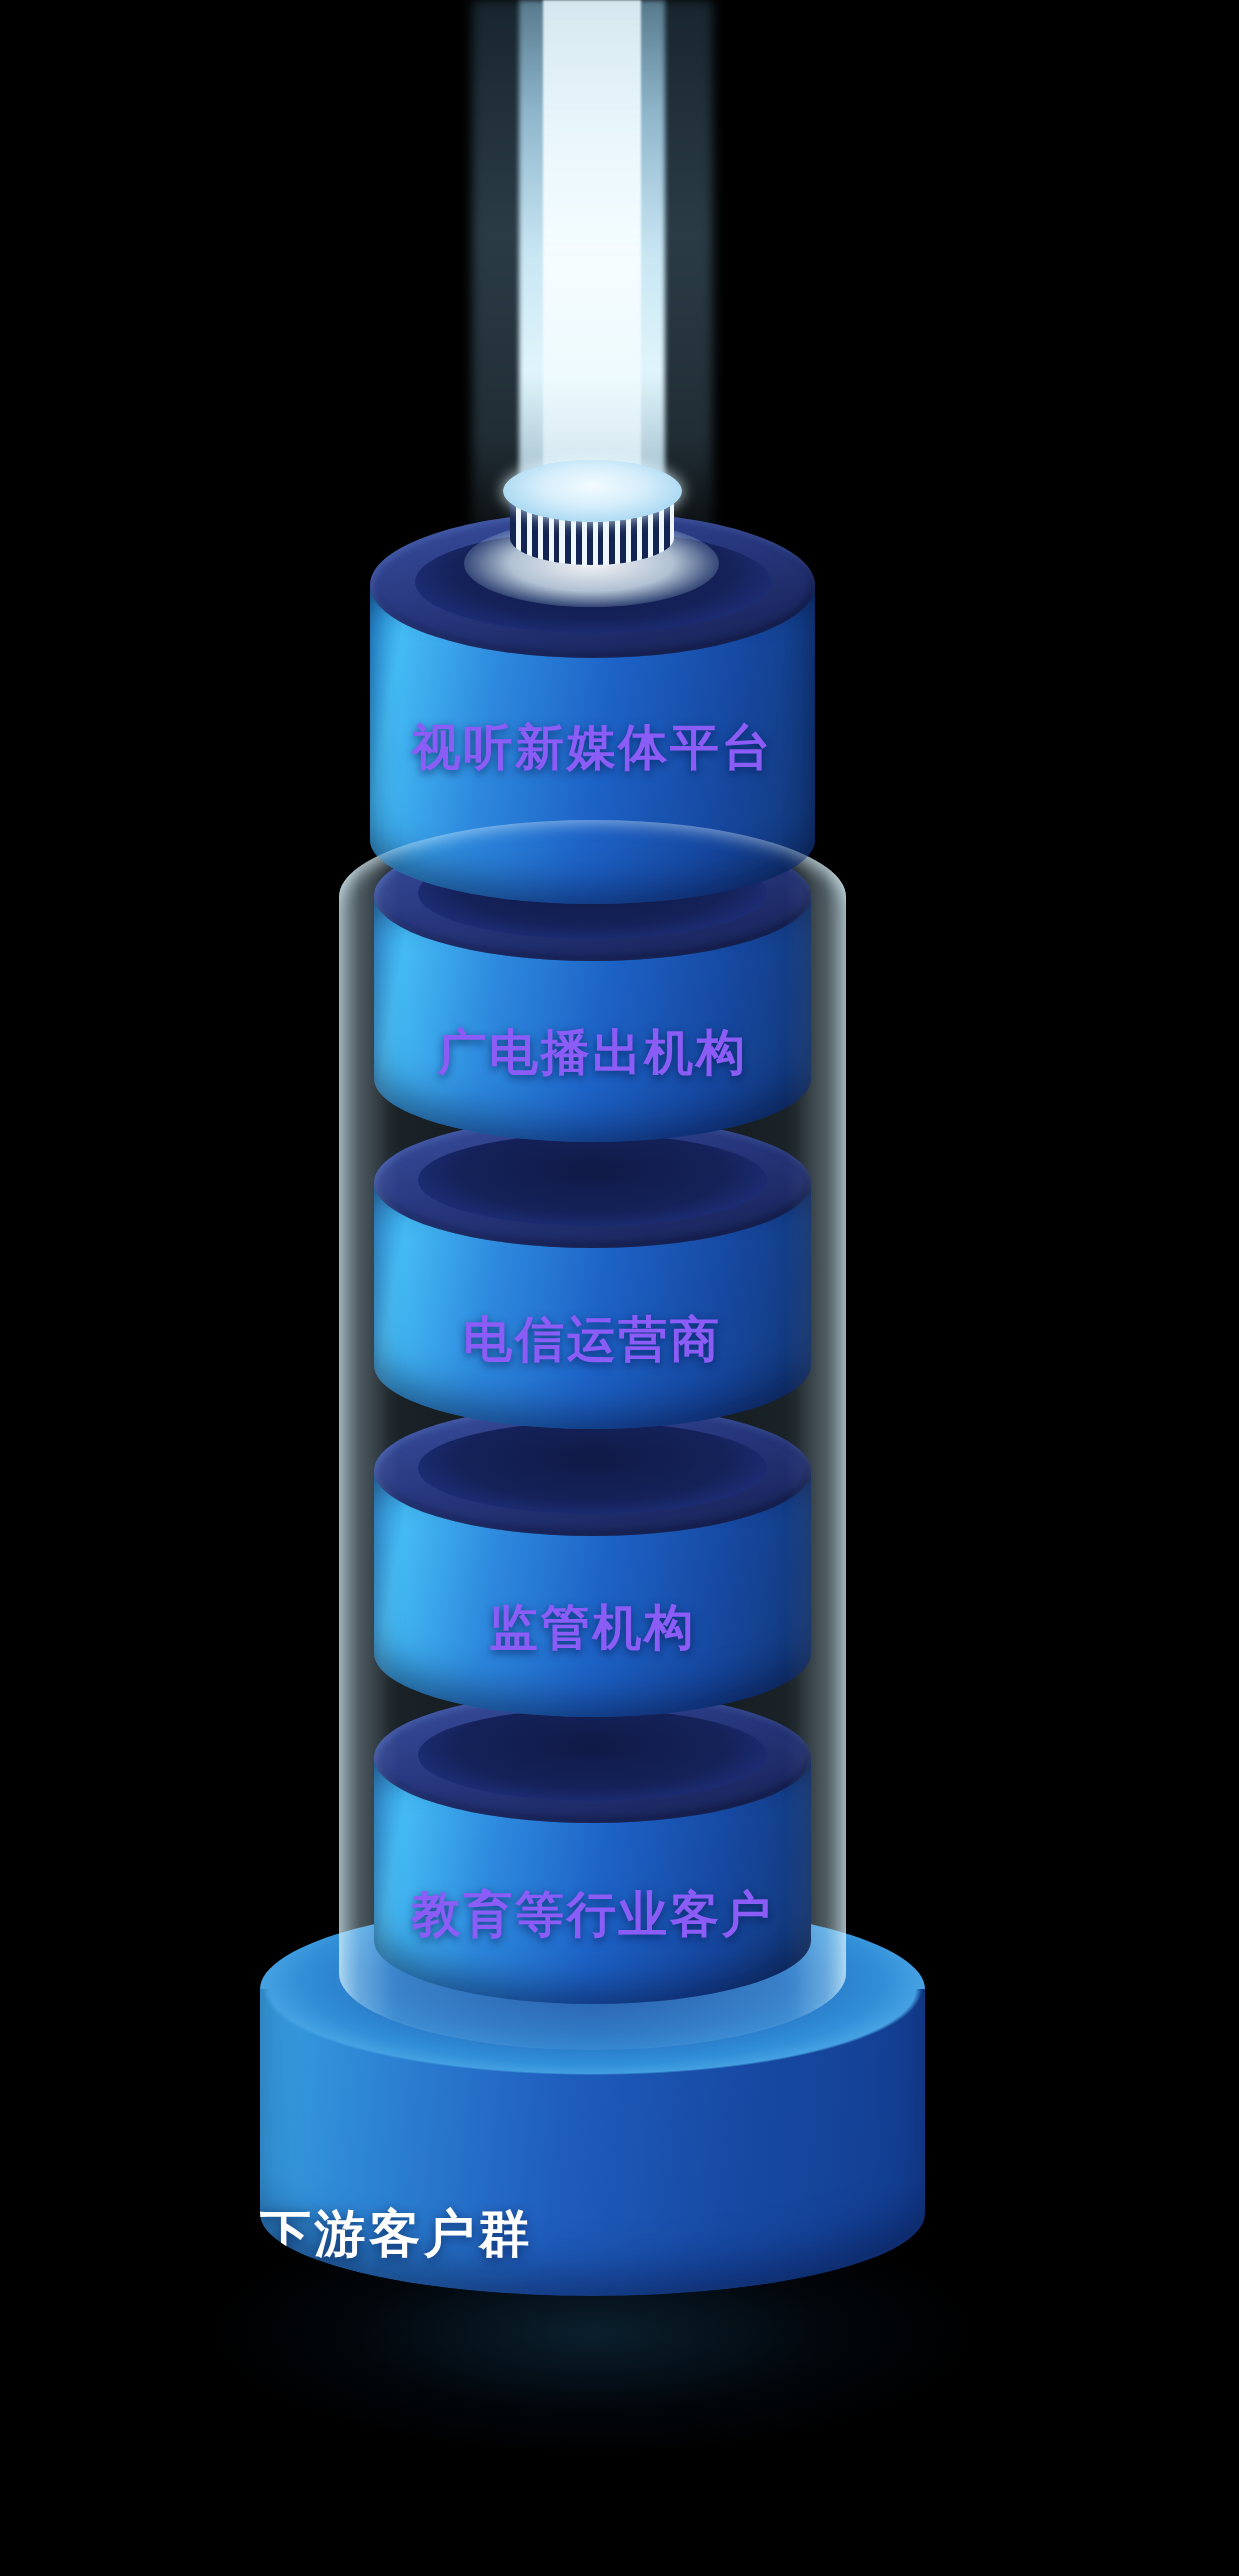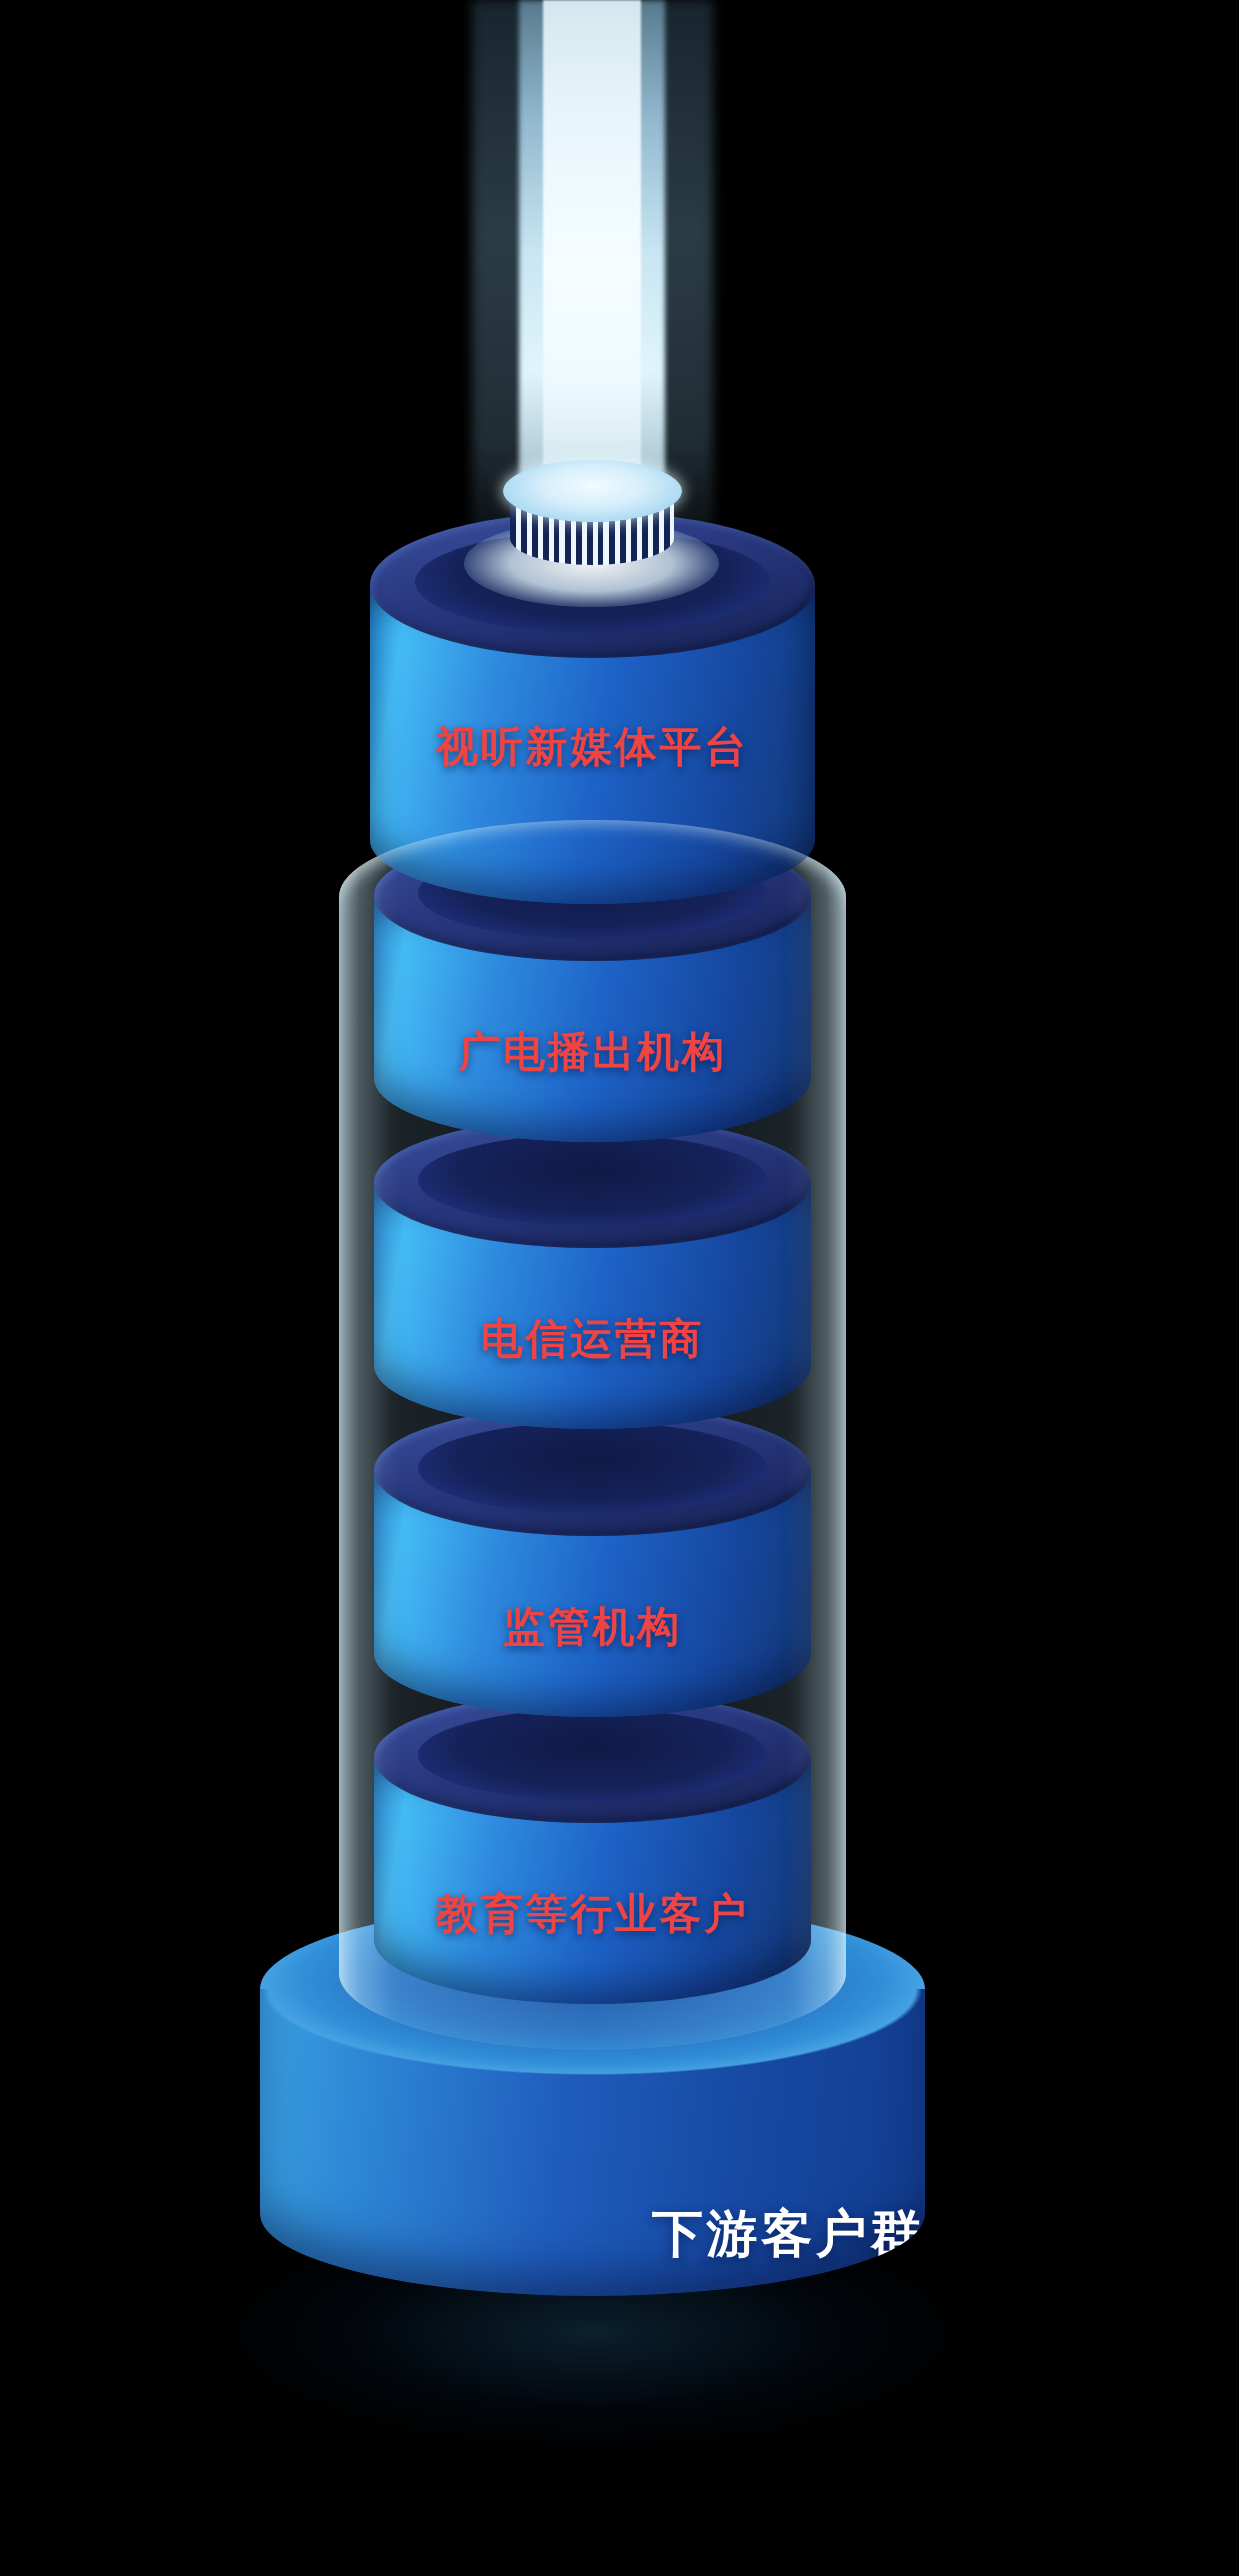--- a/index.html
+++ b/index.html
@@ -100,22 +100,22 @@
                 inset -2.7px -2.7px 9px rgba(5,10,35,0.5);
   }
   .cyl .top .inner {
     position: absolute; left: 10%; top: 13%; width: 80%; height: 70%;
     border-radius: 50%;
     background: radial-gradient(ellipse at 50% 40%,
       #0f1a46 0%, #15225a 55%, #23368a 90%, #2c43a0 100%);
   }
   .cyl .label {
     position: absolute; left: 0; width: 100%;
-    text-align: center; color: #ef4444; font-weight: 700;
-    font-size: 42px; line-height: 46px; letter-spacing: 2.7px;
+    text-align: center; color: #8b5cf6; font-weight: 700;
+    font-size: 49px; line-height: 46px; letter-spacing: 2.7px;
     text-shadow: 0 2.7px 9px rgba(0,20,70,0.6);
   }
 
   
   .cyl1 { left: 370px; top: 512px; width: 445px; height: 465px; }
   .cyl1 .top  { height: 146px; }
   .cyl1 .body { top: 73px; height: 319px; }
   .cyl1 .label{ top: 212px; }
 
   
@@ -165,21 +165,21 @@
       #38a0e0 0%, #2d84d4 18%, #1f5dbd 45%, #174aa4 70%, #123c8e 100%);
     border-radius: 0 0 50% 50% / 0 0 82px 82px;
     box-shadow: inset 0 -29px 46px -9px rgba(8,18,60,0.5);
     -webkit-mask-image: radial-gradient(333px 87px at 50% 0px,
       rgba(0,0,0,0) 97%, #000 99%);
     mask-image: radial-gradient(333px 87px at 50% 0px,
       rgba(0,0,0,0) 97%, #000 99%);
   }
   .base-label {
     position: absolute; left: 0; top: 217px; width: 100%;
-    text-align: right; color: #ffffff; font-weight: 700;
+    text-align: left; color: #ffffff; font-weight: 700;
     font-size: 51px; line-height: 56px; letter-spacing: 3.6px;
     text-shadow: 0 2.7px 11px rgba(0,20,70,0.6);
   }
 </style>
 </head>
 <body>
 
 <div class="stage">
 
   <div class="beam-halo"></div>

